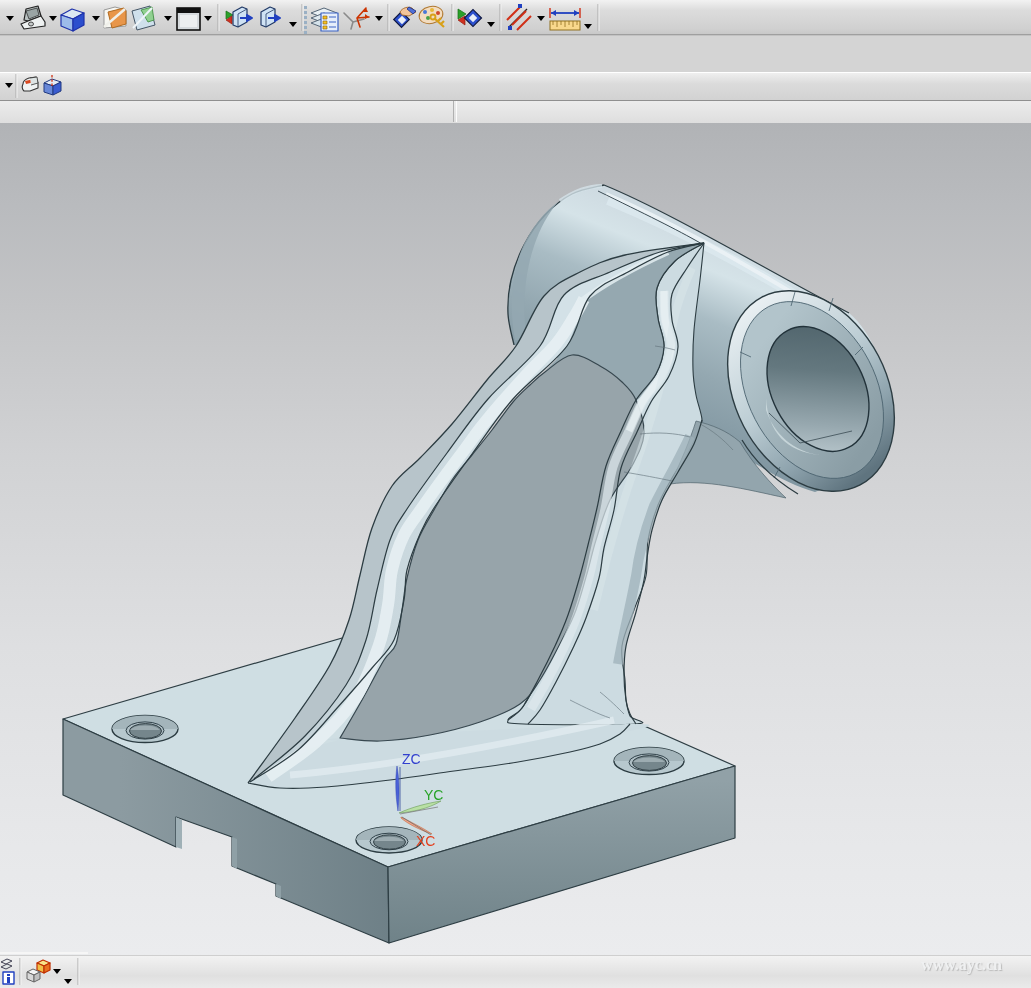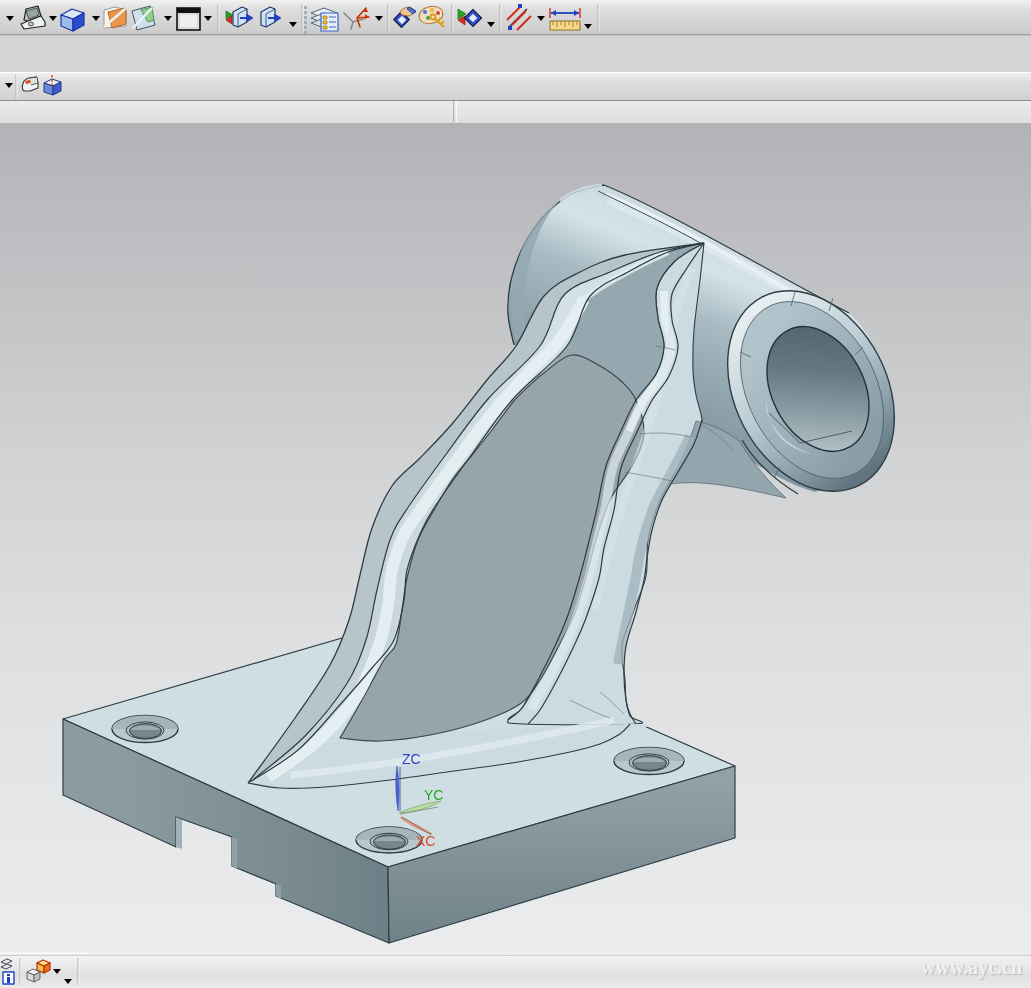--- a/index.html
+++ b/index.html
@@ -12,21 +12,21 @@
 #row1gap{left:0;top:35px;width:1031px;height:37px;background:#d4d4d4;border-top:1px solid #c2c2c2;}
 #row2{left:0;top:72px;width:1031px;height:27px;
 background:linear-gradient(#efefef,#dbdbdb 40%,#d2d2d2);border-top:1px solid #fff;}
 #statusbar{left:0;top:100px;width:1031px;height:22px;background:linear-gradient(#ececec,#dedede);
 border-top:1px solid #8f8f8f;border-bottom:1px solid #8f8f8f;}
 #statusdiv{left:453px;top:101px;width:2px;height:21px;
 border-left:1px solid #b0b0b0;border-right:1px solid #fbfbfb;}
 #bottombar{left:0;top:955px;width:1031px;height:33px;
 background:linear-gradient(#f2f2f2,#e0e0e0 60%,#ebebeb);border-top:1px solid #cfcfcf;}
 #wm{left:921px;top:956px;width:110px;font-family:"Liberation Serif",serif;font-weight:bold;
-font-size:20px;color:#eff0f1;text-shadow:1px 1px 1px rgba(150,150,150,0.55);}
+font-size:16px;color:#eff0f1;text-shadow:1px 1px 1px rgba(150,150,150,0.55);}
 </style>
 </head>
 <body>
 <div id="page">
   <div id="row1" class="abs"></div>
   <div id="row1gap" class="abs"></div>
   <div id="row2" class="abs"></div>
   <div id="statusbar" class="abs"></div>
   <div id="statusdiv" class="abs"></div>
   <svg id="model" class="abs" style="left:0;top:123px" width="1031" height="832" viewBox="0 123 1031 832">

